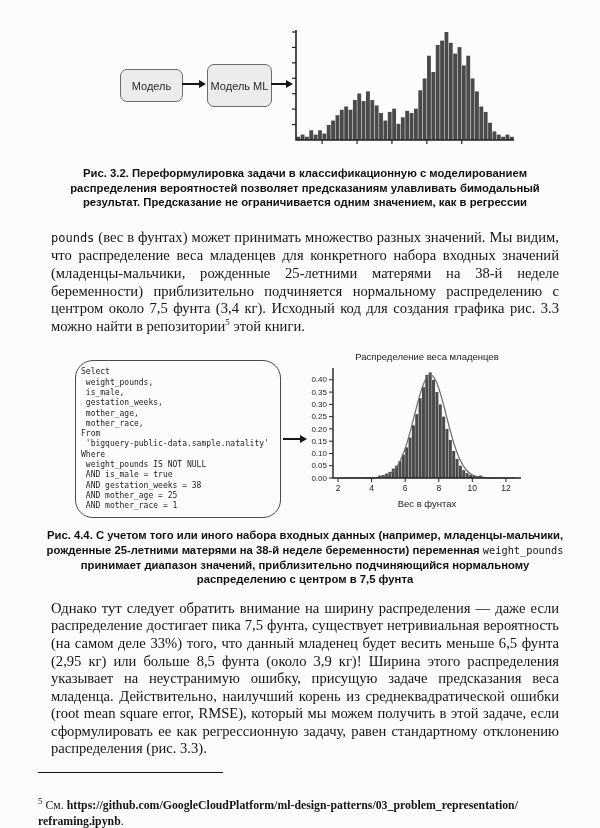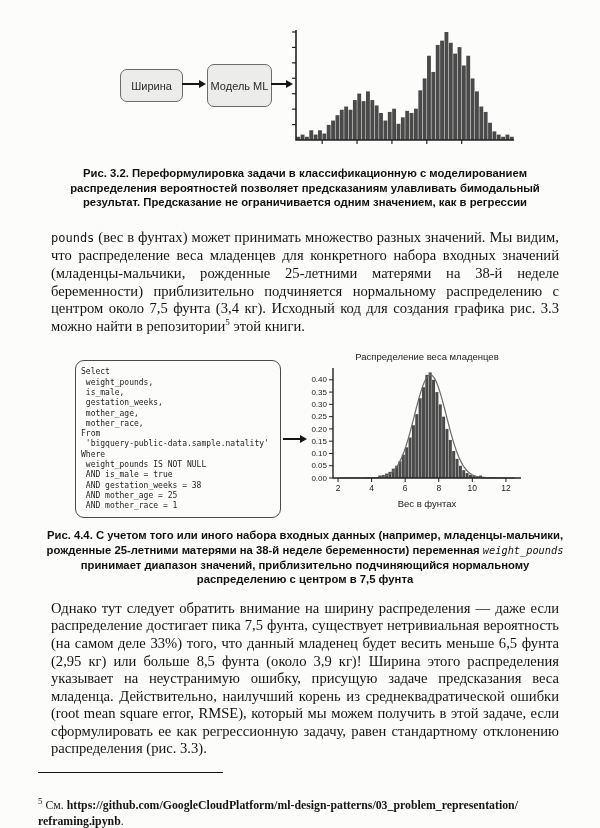--- a/index.html
+++ b/index.html
@@ -37,54 +37,54 @@
   .fig32-svg { position:absolute; left:250px; top:0; }
 
   
   .caption {
     margin:22px auto 0; text-align:center;
     font-family:"Liberation Sans", sans-serif; font-weight:700;
     font-size:11.3px; line-height:14.6px; color:#111;
   }
   .cap32 { max-width:522px; }
   .cap33 { max-width:545px; margin-top:4px; }
-  .cap-mono { font-family:"DejaVu Sans Mono", monospace; font-weight:400; font-size:10.3px;font-style:italic; }
+  .cap-mono { font-family:"DejaVu Sans Mono", monospace; font-weight:400; font-size:10.3px; }
 
   
   .para { margin:13px; text-align:justify; font-size:14.6px; line-height:17.6px; }
   .para1 { margin-top:19px; }
   .para2 { margin-top:13px; }
   .mono-inline { font-family:"DejaVu Sans Mono", monospace; font-size:12px; }
   sup.fnref { font-size:9px; line-height:0; }
 
   
   .fig33 { position:relative; height:176px; margin-top:8px; }
   .codebox {
     position:absolute; left:37px; top:12px; width:206px; height:158px; box-sizing:border-box;
-    border:1.5px solid #4a4a4a; border-radius:9px; padding:6px 5px; background:#fcfcfa;
+    border:1.5px solid #4a4a4a; border-radius:18px; padding:6px 5px; background:#fcfcfa;
     font-family:"DejaVu Sans Mono", monospace; font-size:8px; line-height:10.3px;
     color:#1d1d1d; white-space:pre; overflow:hidden;
   }
   .arrow33 { left:245px; top:90px; width:18px; }
   .fig33-svg { position:absolute; left:265px; top:0; }
 
   
   .fn-rule { width:185px; border-top:1.5px solid #161616; margin-top:14px; }
   .footnote { margin-top:25px; font-size:11.8px; line-height:15.6px; color:#141414; max-width:536px; }
   .fn-url { font-weight:700; overflow-wrap:break-word; }
 </style>
 </head>
 <body>
 
 <div class="page">
 
 
   <div class="fig32">
     <div class="flowbox box-inputs">
-      <span>Ширина</span>
+      <span>Модель</span>
     </div>
     <div class="harrow arrow1"></div>
     <div class="flowbox box-model">
       <span>Модель ML</span>
     </div>
     <div class="harrow arrow2"></div>
     <svg id="fig32-svg" class="fig32-svg" width="234" height="118">
         <rect x="8.25" y="110.76" width="3.86" height="3.24" fill="#4a4a4a"></rect>
         <rect x="12.61" y="108.60" width="3.86" height="5.40" fill="#4a4a4a"></rect>
         <rect x="16.97" y="110.76" width="3.86" height="3.24" fill="#4a4a4a"></rect>

